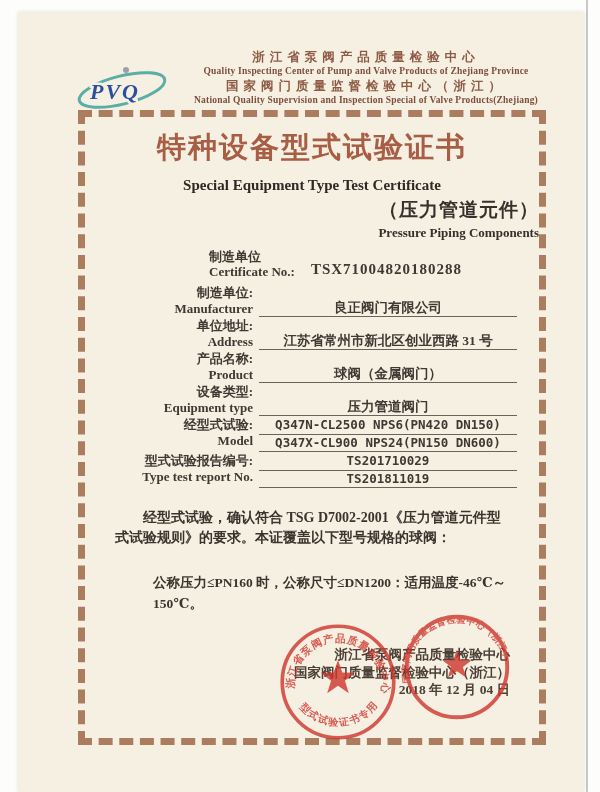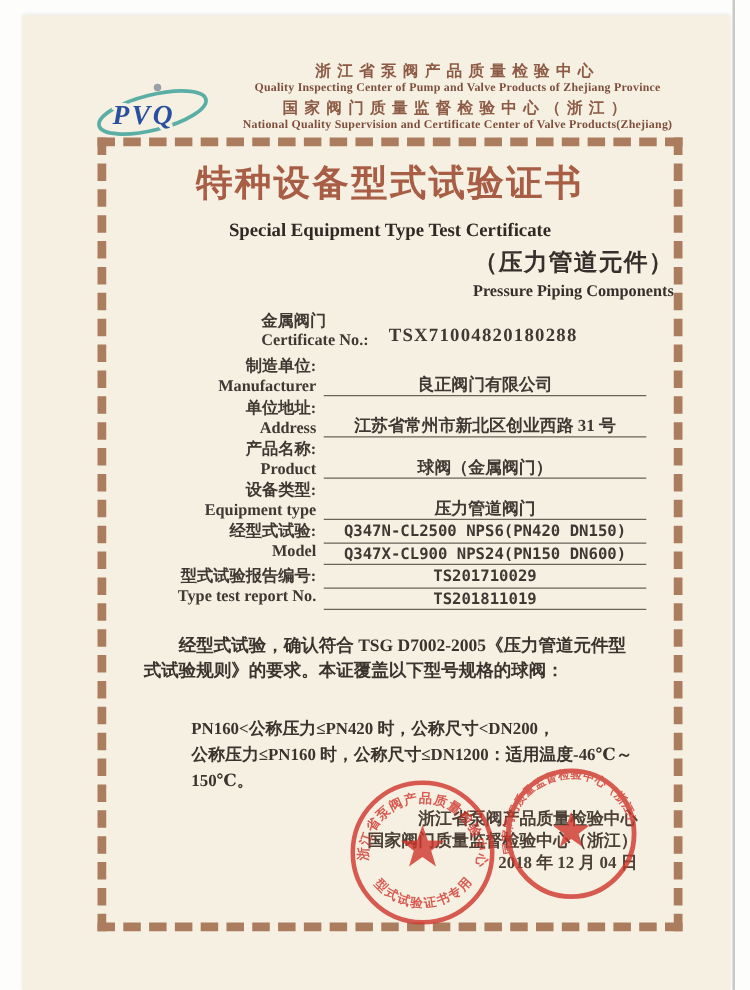--- a/index.html
+++ b/index.html
@@ -63,33 +63,33 @@
   <div class="hdr">
     <svg class="logo" viewBox="0 0 104 52">
       <ellipse cx="52" cy="28" rx="44" ry="14" transform="rotate(-14 52 28)" fill="none" stroke="#5aaea6" stroke-width="3"></ellipse>
       <circle cx="56" cy="8" r="3" fill="#9aa0a8"></circle>
       <text x="20" y="37" font-size="22" font-style="italic" font-weight="bold" fill="#2a4f9e" letter-spacing="2" stroke="#f6f0e2" stroke-width="5" paint-order="stroke">PVQ</text>
     </svg>
     <div class="hdr-text">
       <div class="hdr-zh">浙江省泵阀产品质量检验中心</div>
       <div class="hdr-en">Quality Inspecting Center of Pump and Valve Products of Zhejiang Province</div>
       <div class="hdr-zh">国家阀门质量监督检验中心（浙江）</div>
-      <div class="hdr-en">National Quality Supervision and Certificate Center of Valve Products(Zhejiang)</div>
+      <div class="hdr-en">National Quality Supervision and Inspection Special of Valve Products(Zhejiang)</div>
     </div>
   </div>
 
   <div class="frame">
     <div class="title-zh">特种设备型式试验证书</div>
     <div class="title-en">Special Equipment Type Test Certificate</div>
     <div class="paren-zh">（压力管道元件）</div>
     <div class="paren-en">Pressure Piping Components</div>
 
     <div class="certno">
       <div class="certno-labels">
-        <div>金属阀门</div>
+        <div>制造单位</div>
         <div>Certificate No.:</div>
       </div>
       <div class="certno-val">TSX71004820180288</div>
     </div>
 
     <div class="fields">
       <div class="frow">
         <div class="flabel">
           <div>制造单位:</div>
           <div class="en">Manufacturer</div>
@@ -140,24 +140,23 @@
           <div>型式试验报告编号:</div>
           <div class="en">Type test report No.</div>
         </div>
         <div class="fvals">
           <span class="mono">TS201710029</span>
           <span class="mono">TS201811019</span>
         </div>
       </div>
     </div>
 
-    <div class="statement">经型式试验，确认符合 TSG D7002-2005《压力管道元件型式试验规则》的要求。本证覆盖以下型号规格的球阀：</div>
+    <div class="statement">经型式试验，确认符合 TSG D7002-2001《压力管道元件型式试验规则》的要求。本证覆盖以下型号规格的球阀：</div>
 
     <div class="specs">
-      <div>PN160&lt;公称压力≤PN420 时，公称尺寸&lt;DN200，</div>
       <div>公称压力≤PN160 时，公称尺寸≤DN1200：适用温度-46℃～150℃。</div>
     </div>
   </div>
 
   <div class="footer">
     <div>浙江省泵阀产品质量检验中心</div>
     <div>国家阀门质量监督检验中心（浙江）</div>
     <div>2018 年 12 月 04 日</div>
   </div>
 

